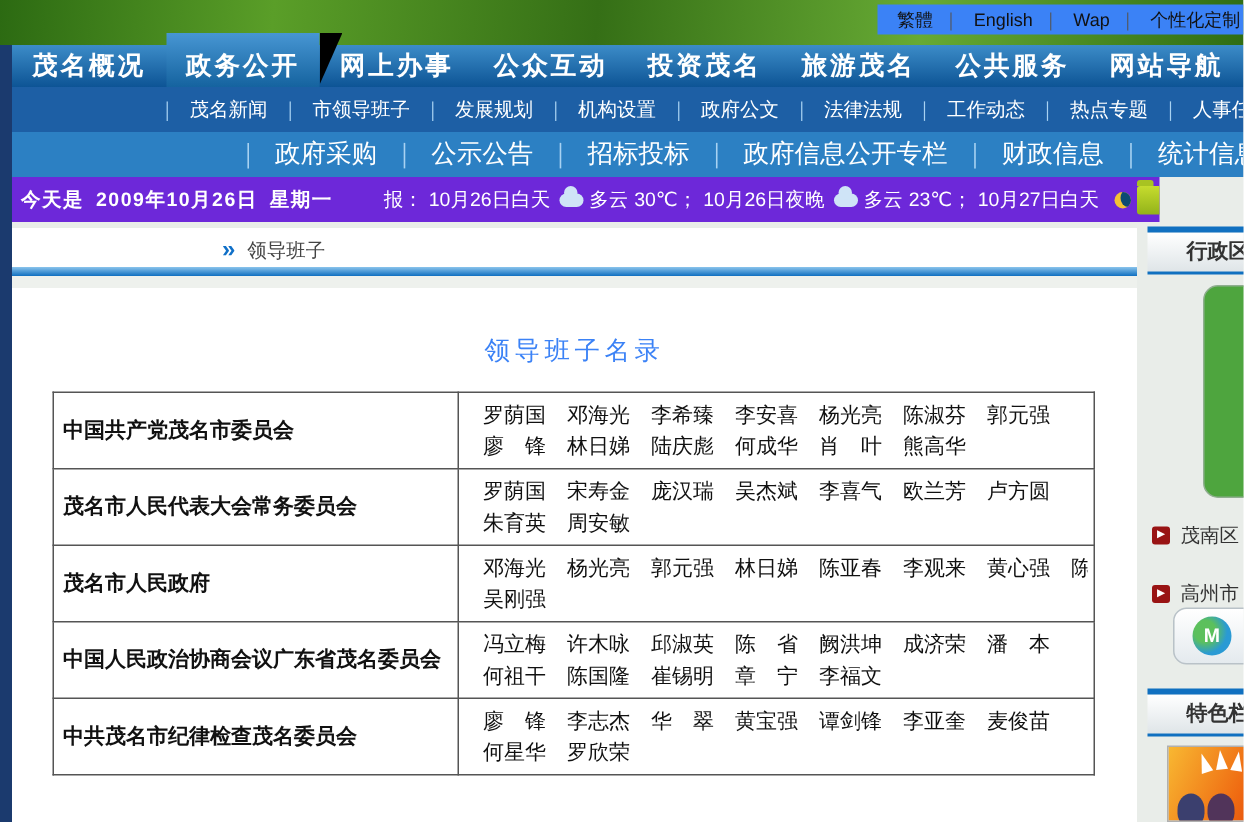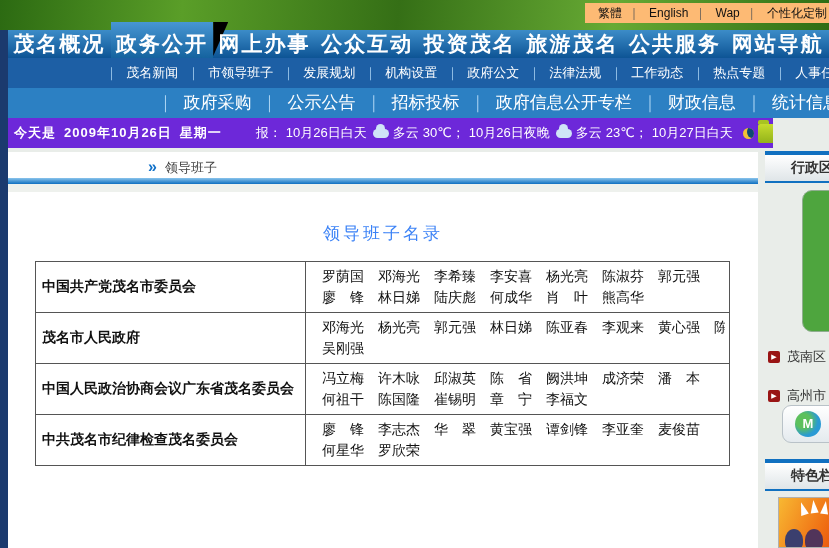--- a/index.html
+++ b/index.html
@@ -3,31 +3,31 @@
 <meta charset="utf-8">
 <style>
   * { margin:0; padding:0; box-sizing:border-box; }
   html,body { width:829px; height:548px; overflow:hidden; }
   body { font-family:"Liberation Sans","DejaVu Sans",sans-serif; background:#e9ede9; position:relative; }
 
   
   .grass { position:absolute; left:0; top:0; width:829px; height:30px;
     background:linear-gradient(95deg,#2c6a12 0%,#5a9e28 22%,#356f16 48%,#67aa34 74%,#2f6d14 100%); }
   .topbar-links { position:absolute; left:585px; top:3px; width:244px; height:20px;
-    background:#fdba74; display:flex; align-items:center; padding-left:10px;
+    background:#3b82f6; display:flex; align-items:center; padding-left:10px;
     font-size:12px; color:#111; white-space:nowrap; overflow:hidden; }
   .topbar-links .tlink { margin:0 3px; cursor:pointer; }
   .topbar-links .tlink + .tlink::before { content:"｜ "; color:#555; margin-right:6px; }
 
   
   .navbar { position:absolute; left:0; top:30px; width:829px; height:28px;
     background:linear-gradient(#3c8cc8,#0d5495); }
   .navtabs { position:absolute; left:8px; top:22px; width:821px; height:36px; display:flex; }
   .navtab { width:112px; height:36px; padding-top:8px; text-align:center;
-    font-size:21px; font-weight:bold; color:#fff; letter-spacing:2px; line-height:28px;
+    font-size:17px; font-weight:bold; color:#fff; letter-spacing:2px; line-height:28px;
     cursor:pointer; white-space:nowrap; position:relative; }
   .navtab.active { background:linear-gradient(#4796d3,#15639f); }
   .navtab.active::after { content:""; position:absolute; right:-15px; top:0; width:15px; height:34px;
     background:#000; clip-path:polygon(0 0,100% 0,0 100%); }
 
   
   .subnav1 { position:absolute; left:0; top:58px; width:829px; height:30px; background:#1d5fa5;
     color:#fff; font-size:13px; line-height:30px; padding-left:100px; white-space:nowrap; overflow:hidden; }
   .subnav2 { position:absolute; left:0; top:88px; width:829px; height:30px; background:#2c80c3;
     color:#fff; font-size:17px; line-height:30px; padding-left:152px; white-space:nowrap; overflow:hidden; }
@@ -193,20 +193,27 @@
   <table class="roster">
     <tbody>
         <tr>
       <td class="org">中国共产党茂名市委员会</td>
       <td class="names">
         <div>罗荫国　邓海光　李希臻　李安喜　杨光亮　陈淑芬　郭元强</div>
         <div>廖　锋　林日娣　陆庆彪　何成华　肖　叶　熊高华</div>
       </td>
     </tr>
     <tr>
+      <td class="org">茂名市人民代表大会常务委员会</td>
+      <td class="names">
+        <div>罗荫国　宋寿金　庞汉瑞　吴杰斌　李喜气　欧兰芳　卢方圆</div>
+        <div>朱育英　周安敏</div>
+      </td>
+    </tr>
+    <tr>
       <td class="org">茂名市人民政府</td>
       <td class="names">
         <div>邓海光　杨光亮　郭元强　林日娣　陈亚春　李观来　黄心强　陈　海</div>
         <div>吴刚强</div>
       </td>
     </tr>
     <tr>
       <td class="org">中国人民政治协商会议广东省茂名委员会</td>
       <td class="names">
         <div>冯立梅　许木咏　邱淑英　陈　省　阙洪坤　成济荣　潘　本</div>

